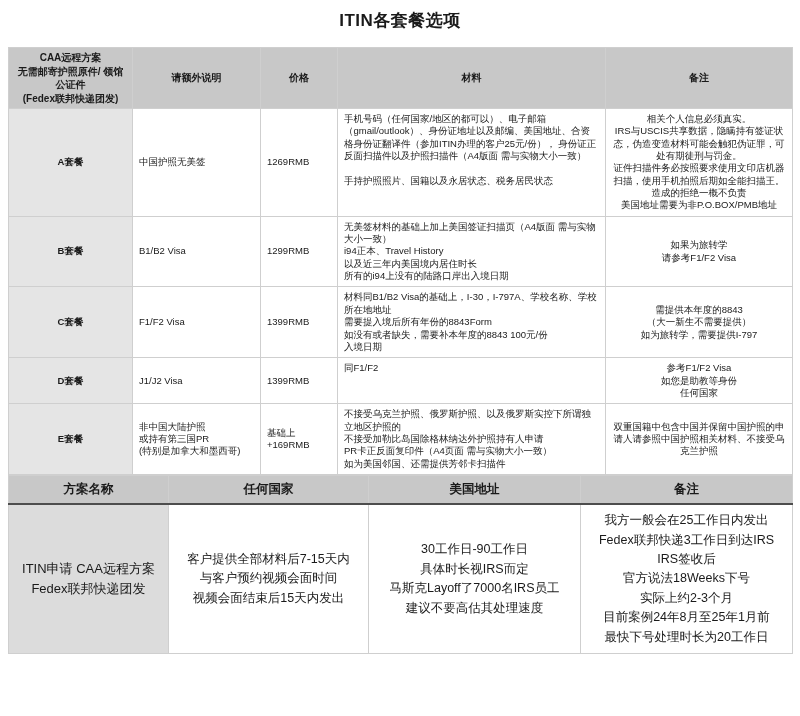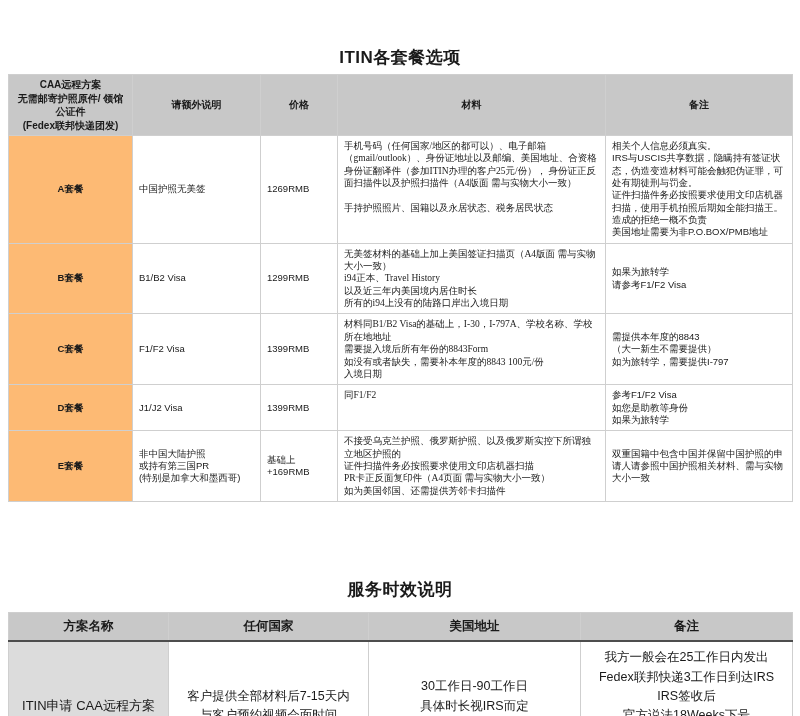--- a/index.html
+++ b/index.html
@@ -3,45 +3,45 @@
 <meta charset="utf-8">
 <style>
   html,body{margin:0;padding:0;}
   body{
     width:800px;height:716px;background:#ffffff;
     font-family:"Liberation Sans","DejaVu Sans",sans-serif;
     color:#1a1a1a;overflow:hidden;
   }
   .doc-title{
     text-align:center;font-weight:bold;font-size:17px;
-    padding-top:9px;padding-bottom:5px;letter-spacing:.5px;margin-top:37px;
+    padding-top:9px;padding-bottom:15px;letter-spacing:.5px;
   }
   .doc-title.second{padding-top:0;margin-top:76px;padding-bottom:11px;}
   table{
     border-collapse:collapse;table-layout:fixed;
     margin-left:8px;width:784px;
   }
   td,th{
     border:1px solid #cfcfcf;
     white-space:pre-line;overflow:hidden;
     box-sizing:border-box;
   }
   
   .t1{font-size:9.5px;line-height:1.3;}
   .t1 th{
     background:#c8c8c8;font-size:10px;font-weight:bold;
     text-align:center;vertical-align:middle;padding:3px 4px;line-height:1.35;
   }
   .t1 td{padding:4px 6px;}
   .t1 td.plan{
-    background:#fdba74;font-weight:bold;text-align:center;vertical-align:middle;
+    background:#e5e5e5;font-weight:bold;text-align:center;vertical-align:middle;
   }
   .t1 td.visa,.t1 td.price{text-align:left;vertical-align:middle;}
-  .t1 td.mat{text-align:left;vertical-align:top;font-family:Liberation Serif, serif;}
-  .t1 td.note{text-align:left;vertical-align:middle;}
+  .t1 td.mat{text-align:left;vertical-align:top;}
+  .t1 td.note{text-align:center;vertical-align:middle;}
   .t1 tr.rA td.note{vertical-align:top;}
   .t1 tr.rH{height:38px;}
   .t1 tr.rA{height:90px;}
   .t1 tr.rB{height:50px;}
   .t1 tr.rC{height:48px;}
   .t1 tr.rD{height:38px;}
   .t1 tr.rE{height:58px;}
   
   .t2{font-size:12.5px;line-height:1.55;}
   .t2 th{
@@ -117,38 +117,37 @@
 （大一新生不需要提供）
 如为旅转学，需要提供I-797</td>
       </tr>
       <tr class="rD">
         <td class="plan">D套餐</td>
         <td class="visa">J1/J2 Visa</td>
         <td class="price">1399RMB</td>
         <td class="mat">同F1/F2</td>
         <td class="note">参考F1/F2 Visa
 如您是助教等身份
-如果为旅转学</td>
+任何国家</td>
       </tr>
       <tr class="rE">
         <td class="plan">E套餐</td>
         <td class="visa">非中国大陆护照
 或持有第三国PR
 (特别是加拿大和墨西哥)</td>
         <td class="price">基础上+169RMB</td>
         <td class="mat">不接受乌克兰护照、俄罗斯护照、以及俄罗斯实控下所谓独立地区护照的
-证件扫描件务必按照要求使用文印店机器扫描
+不接受加勒比岛国除格林纳达外护照持有人申请
 PR卡正反面复印件（A4页面 需与实物大小一致）
 如为美国邻国、还需提供芳邻卡扫描件</td>
-        <td class="note">双重国籍中包含中国并保留中国护照的申请人请参照中国护照相关材料、需与实物大小一致</td>
+        <td class="note">双重国籍中包含中国并保留中国护照的申请人请参照中国护照相关材料、不接受乌克兰护照</td>
       </tr>
     </tbody>
   </table>
 
-  <div class="doc-title second">服务时效说明</div>
 
   <table class="t2">
     <colgroup>
       <col style="width:160px">
         <col style="width:200px">
         <col style="width:212px">
         <col style="width:212px">
     </colgroup>
     <thead>
       <tr class="rH">

